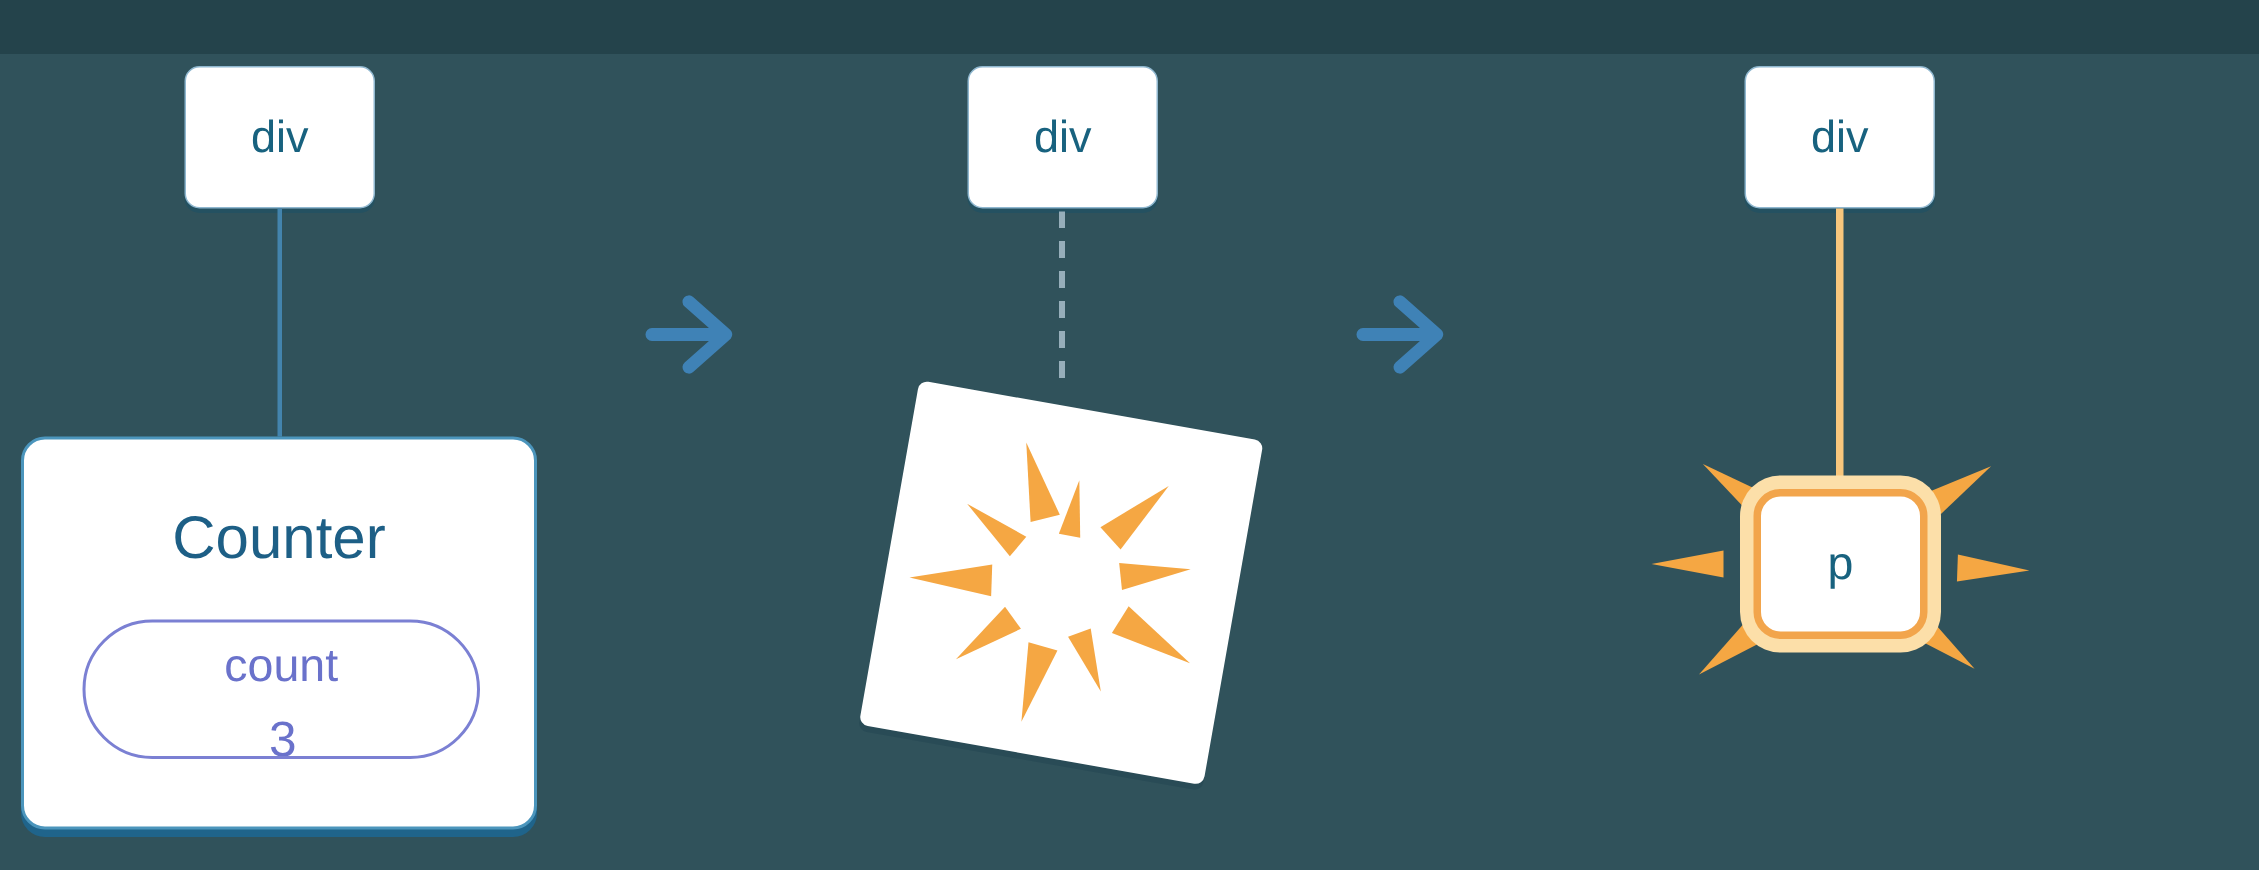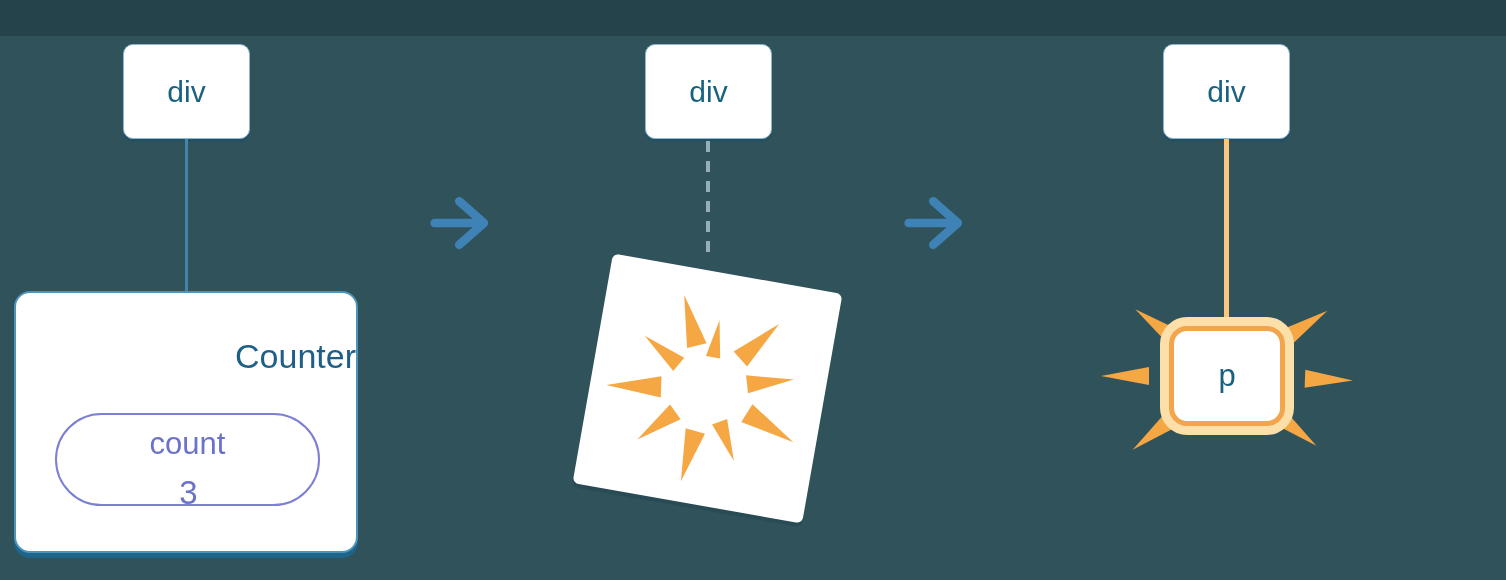--- a/index.html
+++ b/index.html
@@ -61,22 +61,22 @@
     left: 14px; top: 255px;
     width: 344px; height: 262px;
     background: var(--white, #fff);
     border: 2px solid var(--card-border, #4B95BC);
     border-radius: 16px;
     box-shadow: 0 5px 0 var(--card-shadow, #1F648B);
   }
   .card-title {
     position: absolute;
     left: 0; top: 44px; width: 100%;
-    text-align: right;
-    font-size: 34px;
+    text-align: center;
+    font-size: 40px;
     font-weight: 500;
     color: var(--title-text, #1D5F86);
   }
   .state-pill {
     position: absolute;
     left: 39px; top: 120px;
     width: 265px; height: 93px;
     border: 2px solid var(--pill-purple, #7B80D3);
     border-radius: 48px;
     display: flex;

